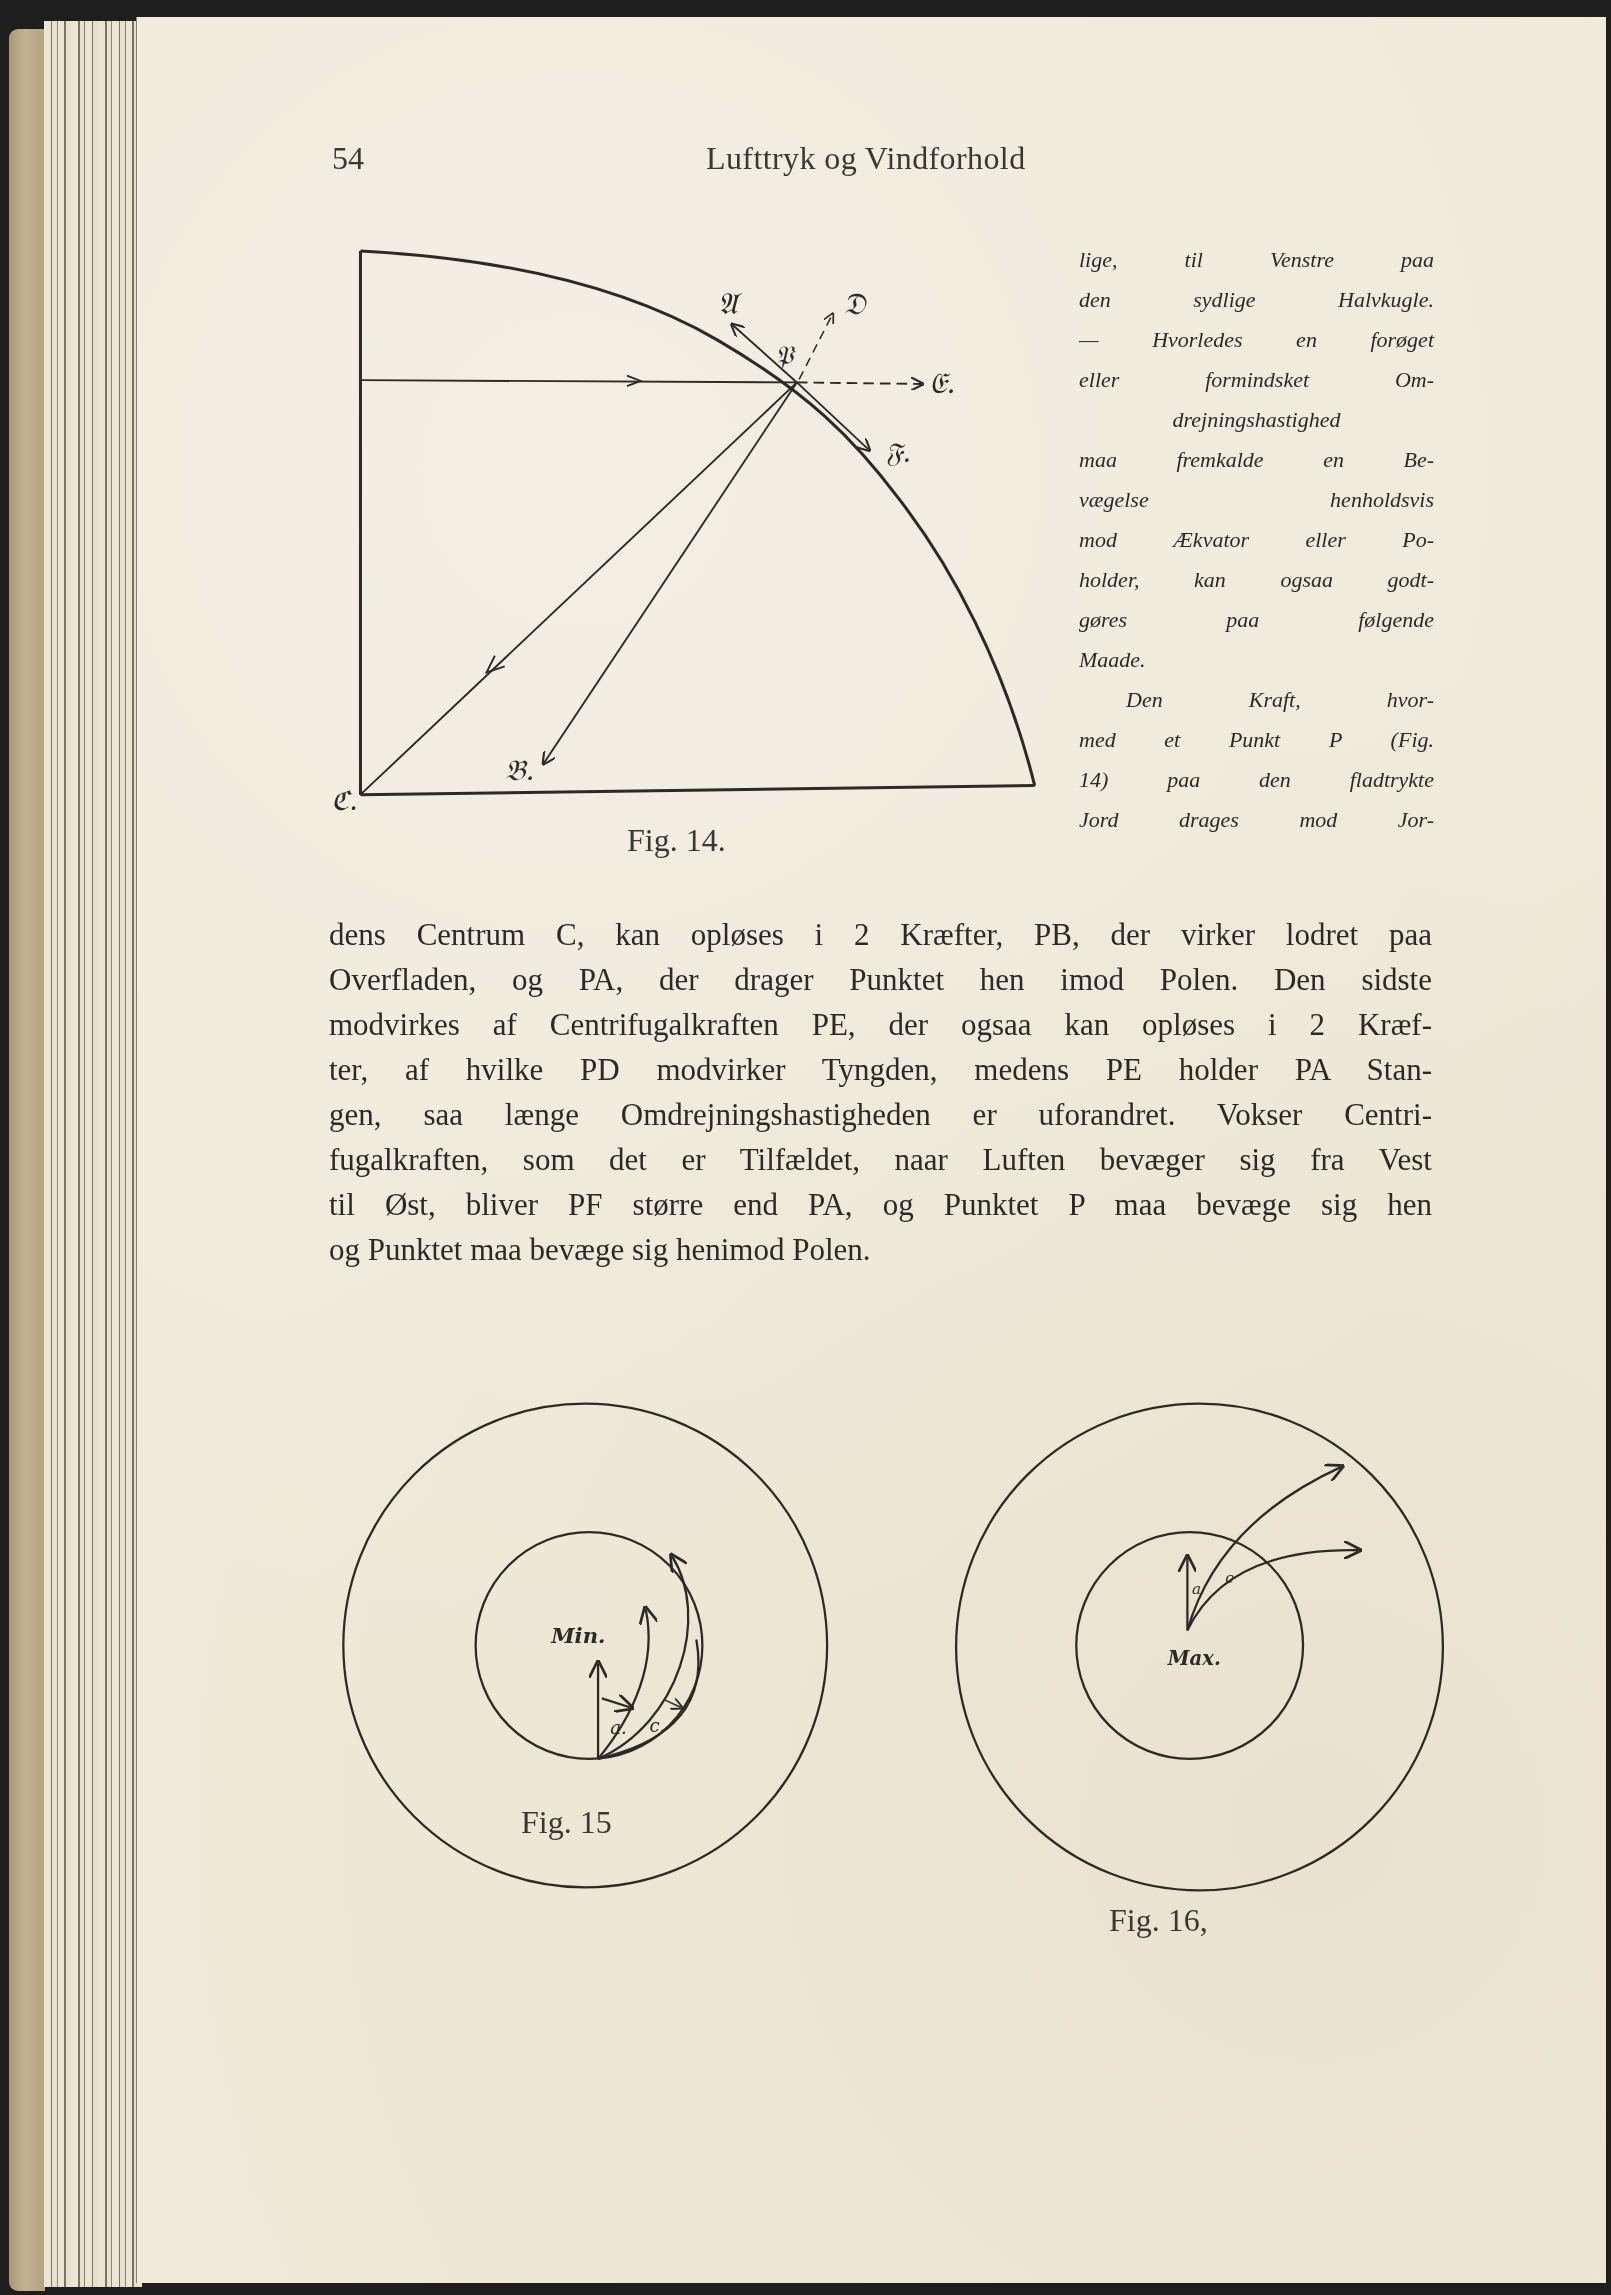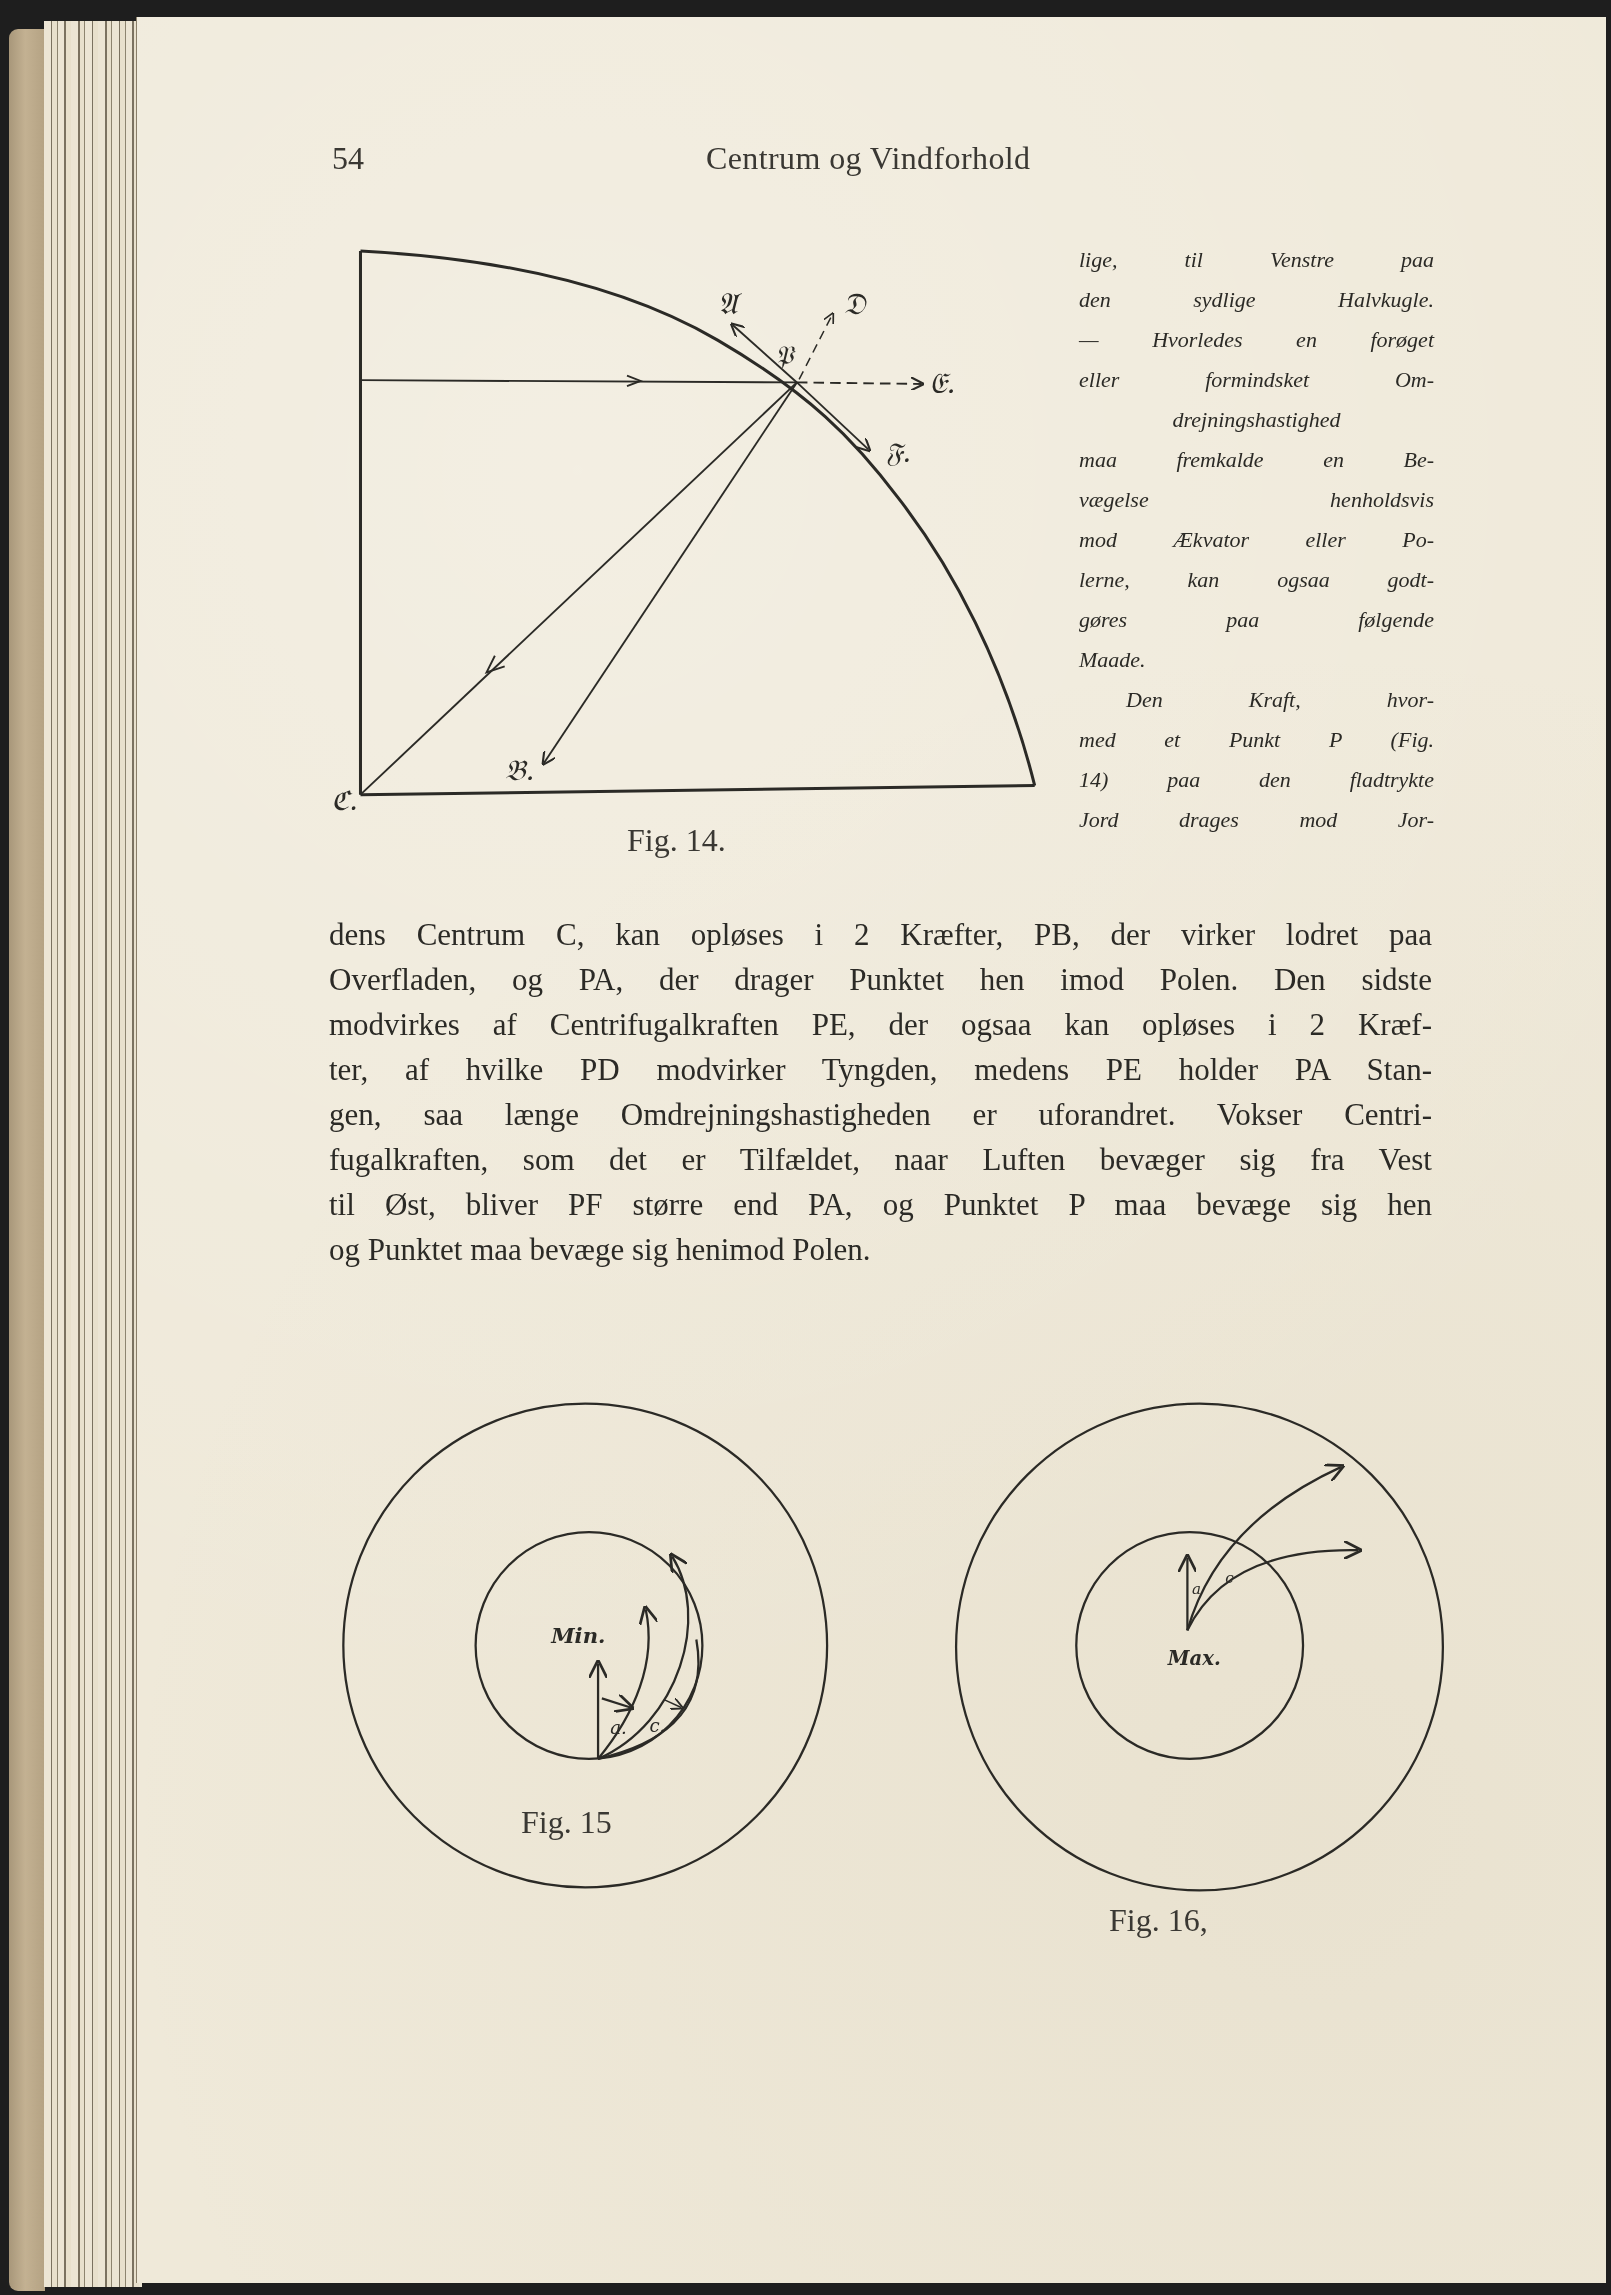--- a/index.html
+++ b/index.html
@@ -66,21 +66,21 @@
 </head>
 <body>
 
 <div class="spine"></div>
 <div class="page-edges"></div>
 
 <div class="page"></div>
 
 <div class="running-head">
   <span class="page-number">54</span>
-  <span class="running-title">Centrum og Vindforhold</span>
+  <span class="running-title">Lufttryk og Vindforhold</span>
 </div>
 
 <svg class="fig14" viewBox="0 0 1000 800">
   <defs>
     <marker id="arr" viewBox="0 0 10 10" refX="8" refY="5" markerWidth="7" markerHeight="7" orient="auto-start-reverse">
       <path d="M0,0 L10,5 L0,10" fill="none" stroke="#2b2a26" stroke-width="1.6"></path>
     </marker>
   </defs>
   <g stroke="#2b2a26" fill="none">
     <line x1="47" y1="12" x2="47" y2="732" stroke-width="4"></line>
@@ -108,21 +108,21 @@
 
 <div class="side-text">
   <span class="line">lige, til Venstre paa</span>
   <span class="line">den sydlige Halvkugle.</span>
   <span class="line">— Hvorledes en forøget</span>
   <span class="line">eller formindsket Om-</span>
   <span class="line center">drejningshastighed</span>
   <span class="line">maa fremkalde en Be-</span>
   <span class="line">vægelse henholdsvis</span>
   <span class="line">mod Ækvator eller Po-</span>
-  <span class="line">lerne, kan ogsaa godt-</span>
+  <span class="line">holder, kan ogsaa godt-</span>
   <span class="line">gøres paa følgende</span>
   <span class="line left">Maade.</span>
   <span class="line indent">Den Kraft, hvor-</span>
   <span class="line">med et Punkt P (Fig.</span>
   <span class="line">14) paa den fladtrykte</span>
   <span class="line">Jord drages mod Jor-</span>
 </div>
 
 <div class="body-text">
   <span class="line">dens Centrum C, kan opløses i 2 Kræfter, PB, der virker lodret paa</span>

